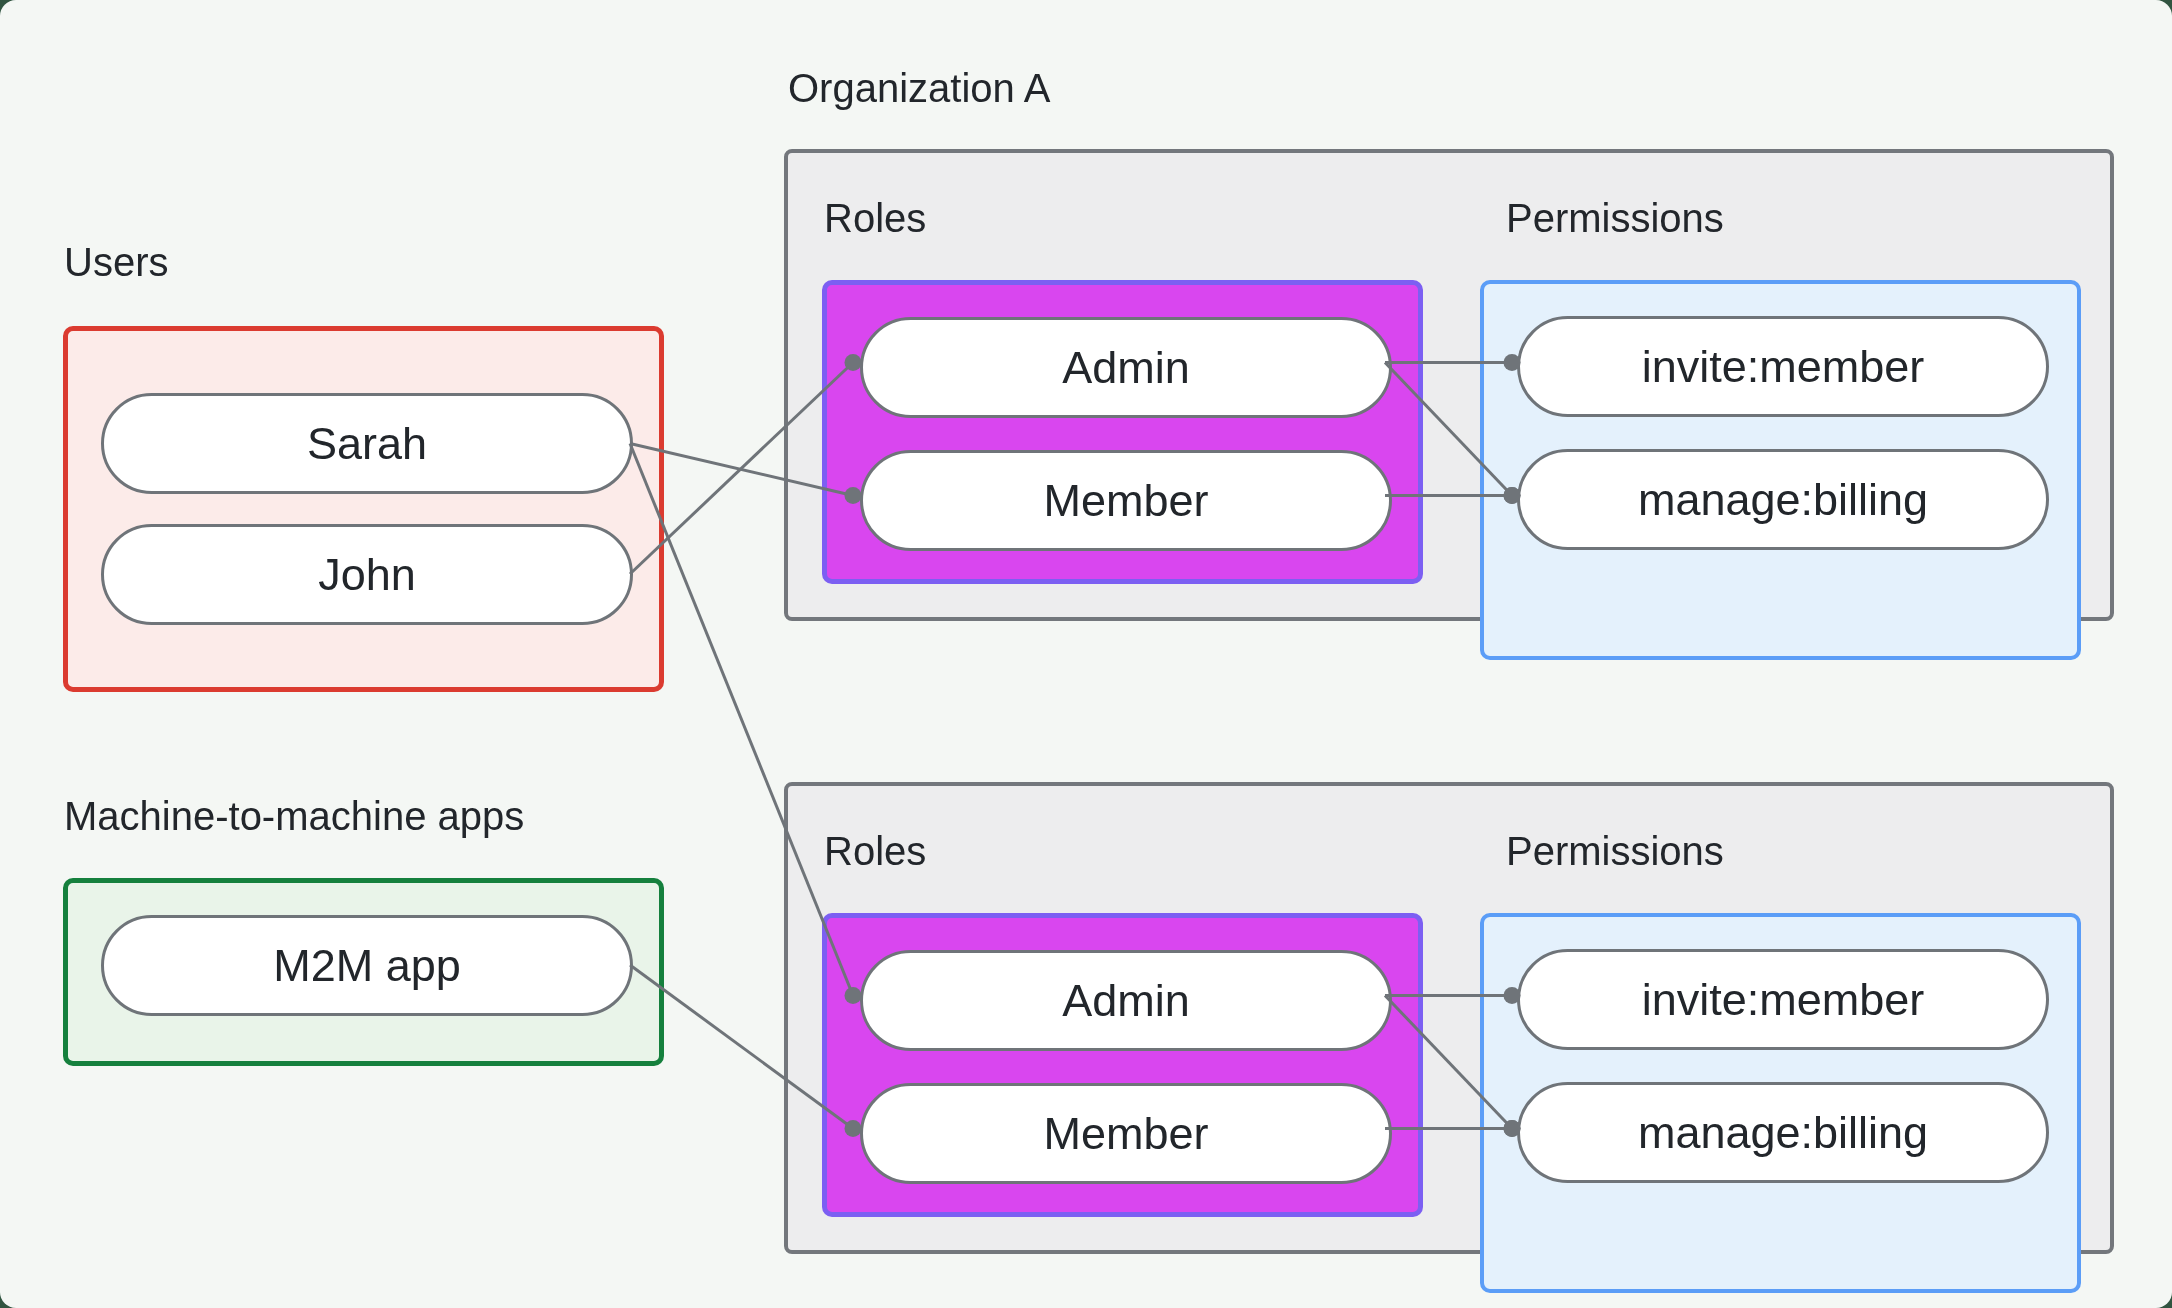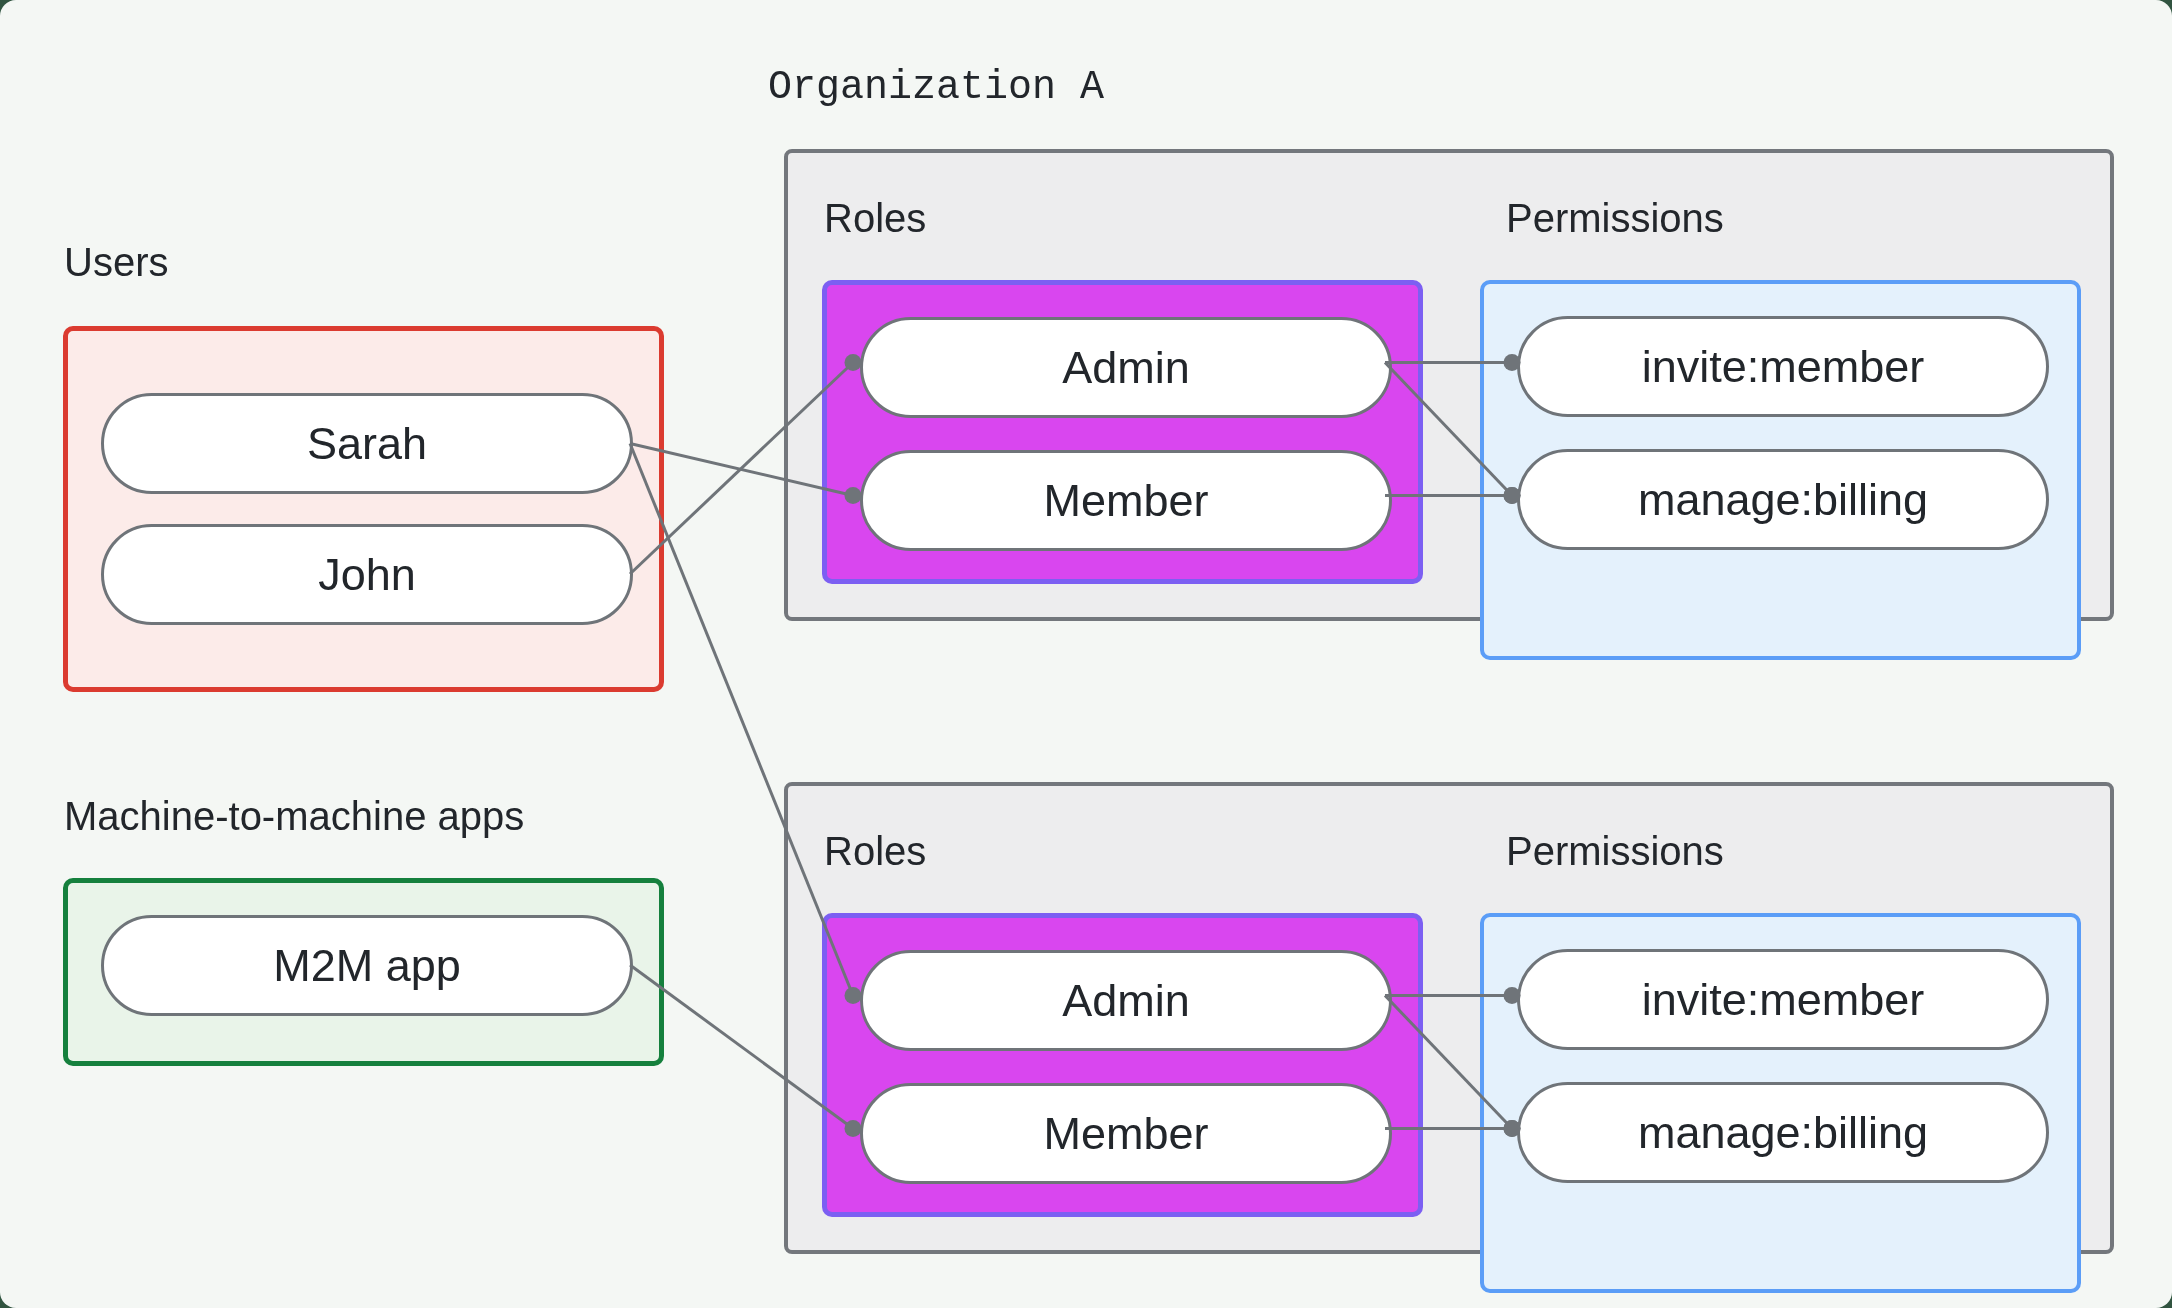--- a/index.html
+++ b/index.html
@@ -99,21 +99,21 @@
   <div class="group-box users-box">
     <div class="pill row-1">Sarah</div>
     <div class="pill row-2">John</div>
   </div>
 
   <div class="section-label" style="left:64px;top:794px;">Machine-to-machine apps</div>
   <div class="group-box m2m-box">
     <div class="pill row-1">M2M app</div>
   </div>
 
-  <div class="section-label" style="left:768px;top:66px;font-family:Liberation Mono, monospace;">Organization A</div>
+  <div class="section-label" style="left:788px;top:66px;">Organization A</div>
   <div class="org-box org-a">
     <div class="org-inner-label roles-label">Roles</div>
     <div class="org-inner-label permissions-label">Permissions</div>
     <div class="roles-box">
       <div class="pill row-1">Admin</div>
       <div class="pill row-2">Member</div>
     </div>
     <div class="perms-box">
       <div class="pill row-1">invite:member</div>
       <div class="pill row-2">manage:billing</div>

